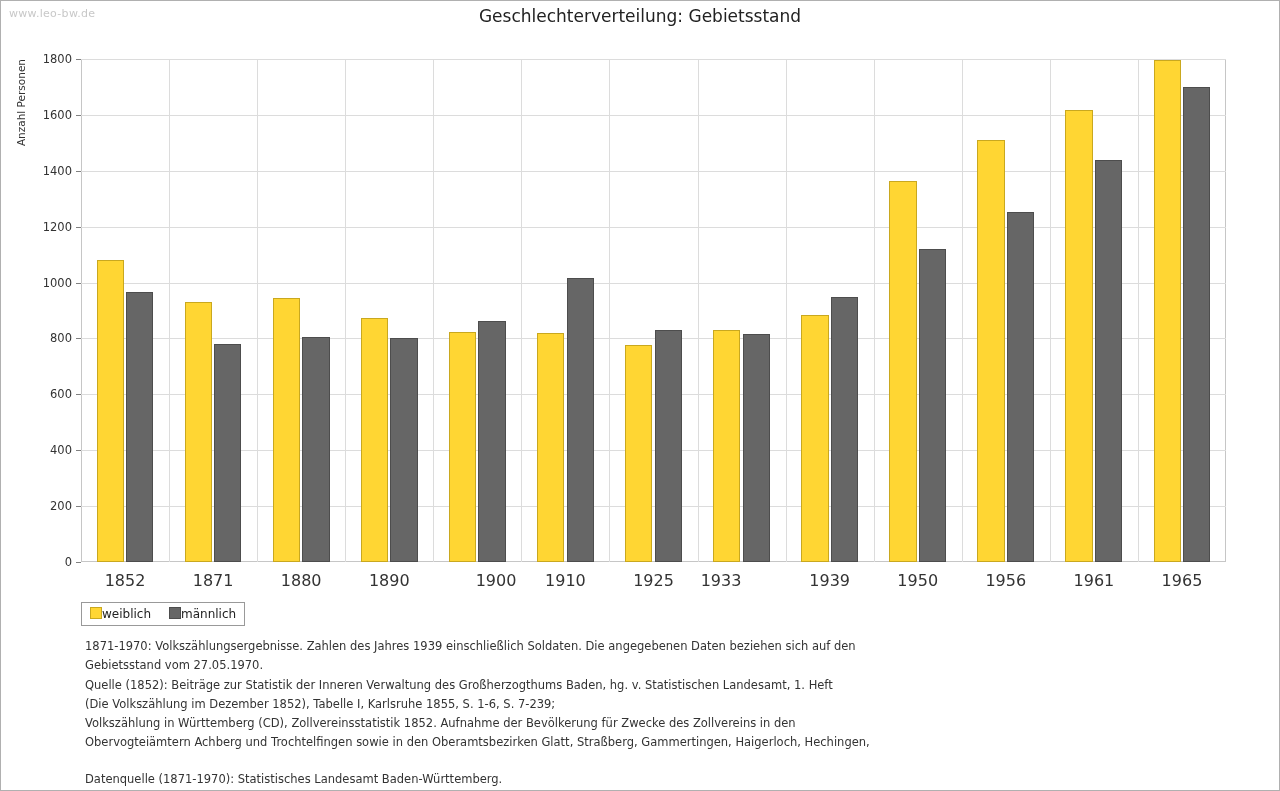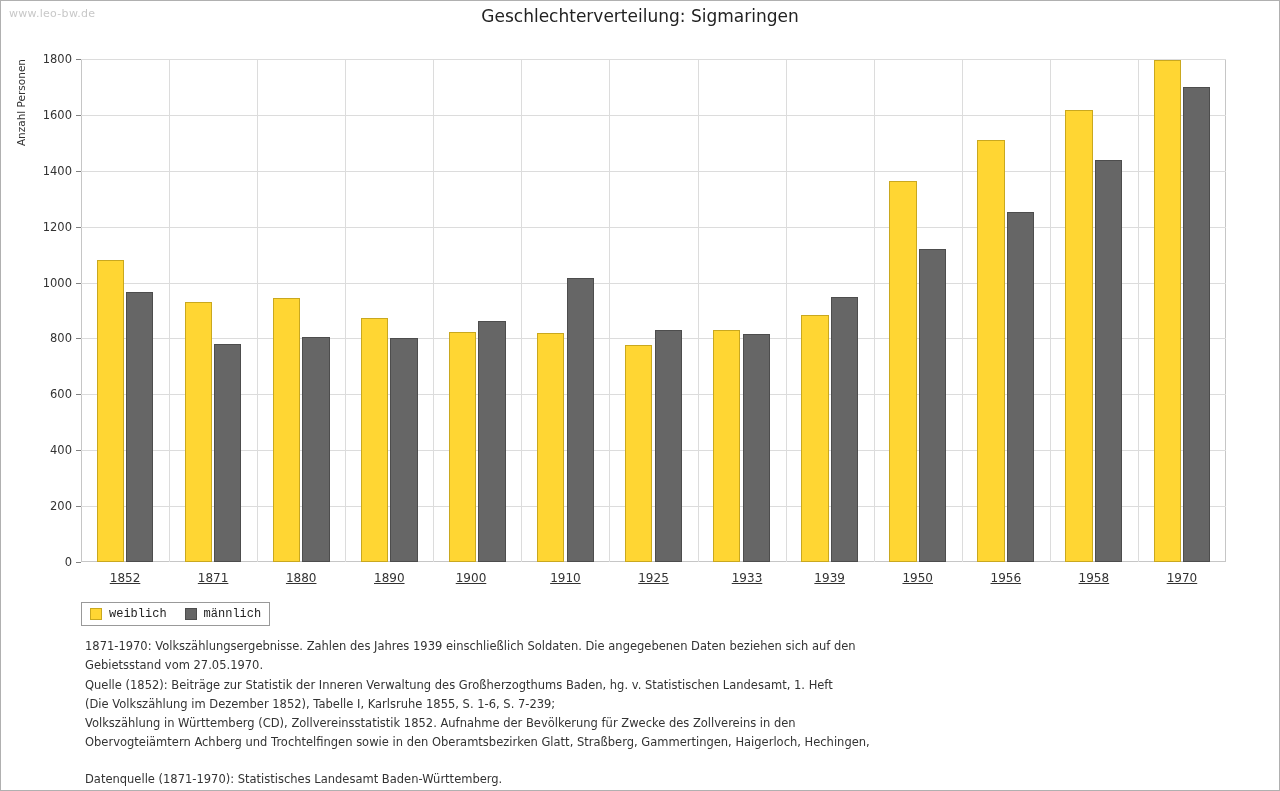--- a/index.html
+++ b/index.html
@@ -119,44 +119,41 @@
     bottom: 0;
     top: 0;
     width: 1px;
     background: #dcdcdc;
   }
   .x-label {
     position: absolute;
     top: 100%;
     margin-top: 9px;
     transform: translateX(-50%);
-    font-size: 12px;
+    font-size: 16px;
     color: #333333;
     white-space: nowrap;
-    text-decoration: underline;
   }
   
   #legend {
     position: absolute;
     left: 80px;
     top: 601px;
     border: 1px solid #999999;
     background: #ffffff;
     padding: 4px 8px;
     display: inline-flex;
     align-items: center;
     gap: 18px;
     font-size: 12px;
     color: #222222;
   }
   .legend-item {
     display: inline-flex;
-    align-items: center;
-    gap: 7px;
-    font-family: Liberation Mono, monospace;
+    align-items: flex-start;
   }
   .legend-swatch {
     width: 12px;
     height: 12px;
     display: inline-block;
     box-sizing: border-box;
   }
   .legend-swatch.female { background: #ffd633; border: 1px solid #c9a81f; }
   .legend-swatch.male { background: #666666; border: 1px solid #4d4d4d; }
   
@@ -172,21 +169,21 @@
   #notes p { margin: 4px; }
   #notes .spacer { height: 13px; }
 </style>
 </head>
 <body>
 
 <div id="page">
 
   <div id="watermark">www.leo-bw.de</div>
 
-  <div id="chart-title">Geschlechterverteilung: Sigmaringen</div>
+  <div id="chart-title">Geschlechterverteilung: Gebietsstand</div>
 
   <div id="y-axis-title">Anzahl Personen</div>
 
   <div id="plot-wrap">
     <div id="plot-area"></div>
     <div id="grid">
         <div class="tick-y" style="top: 503px;"></div>
         <div class="axis-label-y" style="top: 503px;">0</div>
         <div class="gridline" style="top: 447.111px;"></div>
         <div class="tick-y" style="top: 447.111px;"></div>
@@ -234,39 +231,39 @@
           <div class="bar female" title="weiblich 1880: 945" style="width: 27.3038px; height: 264.075px; left: 15.6337px;"></div>
           <div class="bar male" title="männlich 1880: 806" style="width: 27.3038px; height: 225.232px; left: 45.1394px;"></div>
         </div>
         <div class="group-sep" style="left: 264.231px;"></div>
         <div class="x-label" style="left: 308.269px;">1890</div>
         <div class="group" style="left: 264.231px; width: 88.0769px;">
           <div class="bar female" title="weiblich 1890: 873" style="width: 27.3038px; height: 243.955px; left: 15.6337px;"></div>
           <div class="bar male" title="männlich 1890: 801" style="width: 27.3038px; height: 223.835px; left: 45.1394px;"></div>
         </div>
         <div class="group-sep" style="left: 352.308px;"></div>
-        <div class="x-label" style="left: 390px;">1900</div>
+        <div class="x-label" style="left: 415px;">1900</div>
         <div class="group" style="left: 352.308px; width: 88.0769px;">
           <div class="bar female" title="weiblich 1900: 823" style="width: 27.3038px; height: 229.983px; left: 15.6337px;"></div>
           <div class="bar male" title="männlich 1900: 861" style="width: 27.3038px; height: 240.602px; left: 45.1394px;"></div>
         </div>
         <div class="group-sep" style="left: 440.385px;"></div>
         <div class="x-label" style="left: 484.423px;">1910</div>
         <div class="group" style="left: 440.385px; width: 88.0769px;">
           <div class="bar female" title="weiblich 1910: 820" style="width: 27.3038px; height: 229.144px; left: 15.6337px;"></div>
           <div class="bar male" title="männlich 1910: 1018" style="width: 27.3038px; height: 284.474px; left: 45.1394px;"></div>
         </div>
         <div class="group-sep" style="left: 528.462px;"></div>
         <div class="x-label" style="left: 572.5px;">1925</div>
         <div class="group" style="left: 528.462px; width: 88.0769px;">
           <div class="bar female" title="weiblich 1925: 775" style="width: 27.3038px; height: 216.569px; left: 15.6337px;"></div>
           <div class="bar male" title="männlich 1925: 830" style="width: 27.3038px; height: 231.939px; left: 45.1394px;"></div>
         </div>
         <div class="group-sep" style="left: 616.538px;"></div>
-        <div class="x-label" style="left: 666px;">1933</div>
+        <div class="x-label" style="left: 640px;">1933</div>
         <div class="group" style="left: 616.538px; width: 88.0769px;">
           <div class="bar female" title="weiblich 1933: 829" style="width: 27.3038px; height: 231.659px; left: 15.6337px;"></div>
           <div class="bar male" title="männlich 1933: 816" style="width: 27.3038px; height: 228.027px; left: 45.1394px;"></div>
         </div>
         <div class="group-sep" style="left: 704.615px;"></div>
         <div class="x-label" style="left: 748.654px;">1939</div>
         <div class="group" style="left: 704.615px; width: 88.0769px;">
           <div class="bar female" title="weiblich 1939: 884" style="width: 27.3038px; height: 247.029px; left: 15.6337px;"></div>
           <div class="bar male" title="männlich 1939: 949" style="width: 27.3038px; height: 265.193px; left: 45.1394px;"></div>
         </div>
@@ -276,27 +273,27 @@
           <div class="bar female" title="weiblich 1950: 1365" style="width: 27.3038px; height: 381.442px; left: 15.6337px;"></div>
           <div class="bar male" title="männlich 1950: 1120" style="width: 27.3038px; height: 312.978px; left: 45.1394px;"></div>
         </div>
         <div class="group-sep" style="left: 880.769px;"></div>
         <div class="x-label" style="left: 924.808px;">1956</div>
         <div class="group" style="left: 880.769px; width: 88.0769px;">
           <div class="bar female" title="weiblich 1956: 1511" style="width: 27.3038px; height: 422.241px; left: 15.6337px;"></div>
           <div class="bar male" title="männlich 1956: 1253" style="width: 27.3038px; height: 350.144px; left: 45.1394px;"></div>
         </div>
         <div class="group-sep" style="left: 968.846px;"></div>
-        <div class="x-label" style="left: 1012.88px;">1958</div>
+        <div class="x-label" style="left: 1012.88px;">1961</div>
         <div class="group" style="left: 968.846px; width: 88.0769px;">
           <div class="bar female" title="weiblich 1961: 1616" style="width: 27.3038px; height: 451.582px; left: 15.6337px;"></div>
           <div class="bar male" title="männlich 1961: 1440" style="width: 27.3038px; height: 402.4px; left: 45.1394px;"></div>
         </div>
         <div class="group-sep" style="left: 1056.92px;"></div>
-        <div class="x-label" style="left: 1100.96px;">1970</div>
+        <div class="x-label" style="left: 1100.96px;">1965</div>
         <div class="group" style="left: 1056.92px; width: 88.0769px;">
           <div class="bar female" title="weiblich 1970: 1795" style="width: 27.3038px; height: 501.603px; left: 15.6337px;"></div>
           <div class="bar male" title="männlich 1970: 1699" style="width: 27.3038px; height: 474.776px; left: 45.1394px;"></div>
         </div>
       </div>
   </div>
 
   <div id="legend">
     <span class="legend-item">
       <span class="legend-swatch female"></span>

